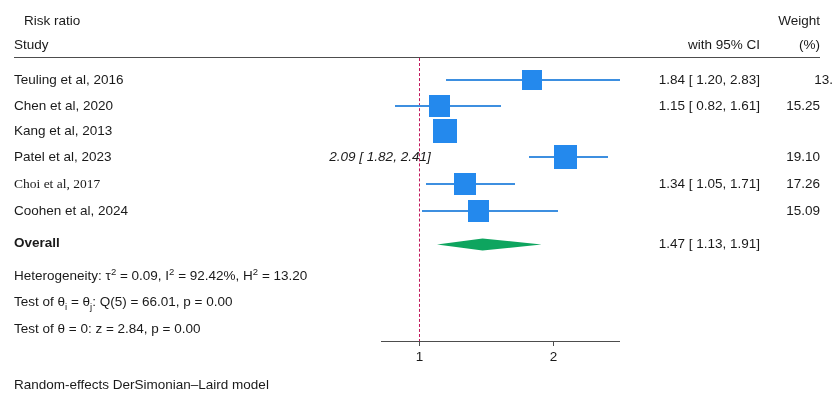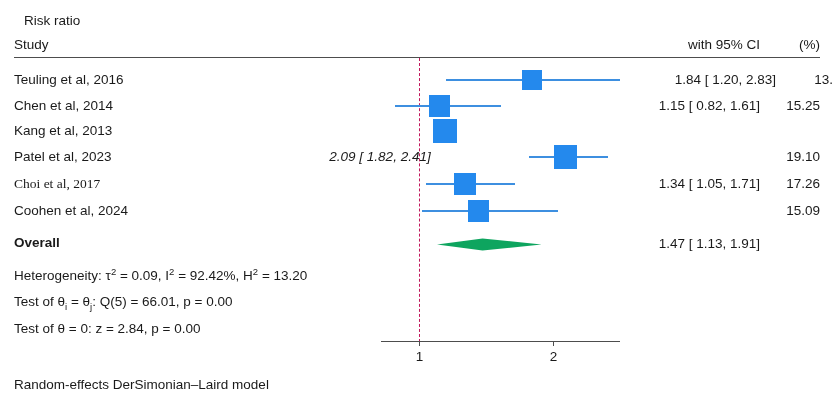--- a/index.html
+++ b/index.html
@@ -28,29 +28,30 @@
   .sup{font-size:9.5px;vertical-align:super;line-height:0;}
   .sub{font-size:9.5px;vertical-align:sub;line-height:0;}
 </style>
 </head>
 <body>
 
 <div id="plot">
     <div class="txt" style="left: 14px; top: 38px;">Study</div>
     <div class="txt" style="left: 0px; top: 14px; width: 760px; text-align: left; margin-left: 24px;">Risk ratio</div>
     <div class="txt" style="left: 0px; top: 38px; width: 760px; text-align: right;">with 95% CI</div>
+    <div class="txt" style="left: 0px; top: 14px; width: 820px; text-align: right;">Weight</div>
     <div class="txt" style="left: 0px; top: 38px; width: 820px; text-align: right;">(%)</div>
     <div class="rule" style="left: 14px; top: 57px; width: 806px;"></div>
     <div class="nullline" style="left: 418.7px; top: 58px; height: 284px;"></div>
     <div class="txt" style="left: 14px; top: 73px;">Teuling et al, 2016</div>
     <div class="ciline" style="left: 446.3px; top: 79px; width: 173.7px;"></div>
     <div class="marker" style="left: 521.804px; top: 69.7436px; width: 20.5129px; height: 20.5129px;"></div>
-    <div class="txt" style="left: 0px; top: 73px; width: 760px; text-align: right; padding-left: 16px;">1.84 [ 1.20,  2.83]</div>
+    <div class="txt" style="left: 0px; top: 73px; width: 760px; text-align: right;">1.84 [ 1.20,  2.83]</div>
     <div class="txt" style="left: 0px; top: 73px; width: 820px; text-align: right; margin-left: 28px;">13.13</div>
-    <div class="txt" style="left: 14px; top: 99px;">Chen et al, 2014</div>
+    <div class="txt" style="left: 14px; top: 99px;">Chen et al, 2020</div>
     <div class="ciline" style="left: 395.38px; top: 105px; width: 105.86px;"></div>
     <div class="marker" style="left: 428.818px; top: 95.2178px; width: 21.5645px; height: 21.5645px;"></div>
     <div class="txt" style="left: 0px; top: 99px; width: 760px; text-align: right;">1.15 [ 0.82,  1.61]</div>
     <div class="txt" style="left: 0px; top: 99px; width: 820px; text-align: right;">15.25</div>
     <div class="txt" style="left: 14px; top: 124px;">Kang et al, 2013</div>
     <div class="ciline" style="left: 442.28px; top: 130px; width: 6.7px;"></div>
     <div class="marker" style="left: 432.96px; top: 119px; width: 24px; height: 24px;"></div>
     <div class="txt" style="left: 14px; top: 150px;">Patel et al, 2023</div>
     <div class="ciline" style="left: 529.38px; top: 156px; width: 79.06px;"></div>
     <div class="marker" style="left: 553.823px; top: 145.263px; width: 23.4742px; height: 23.4742px;"></div>

